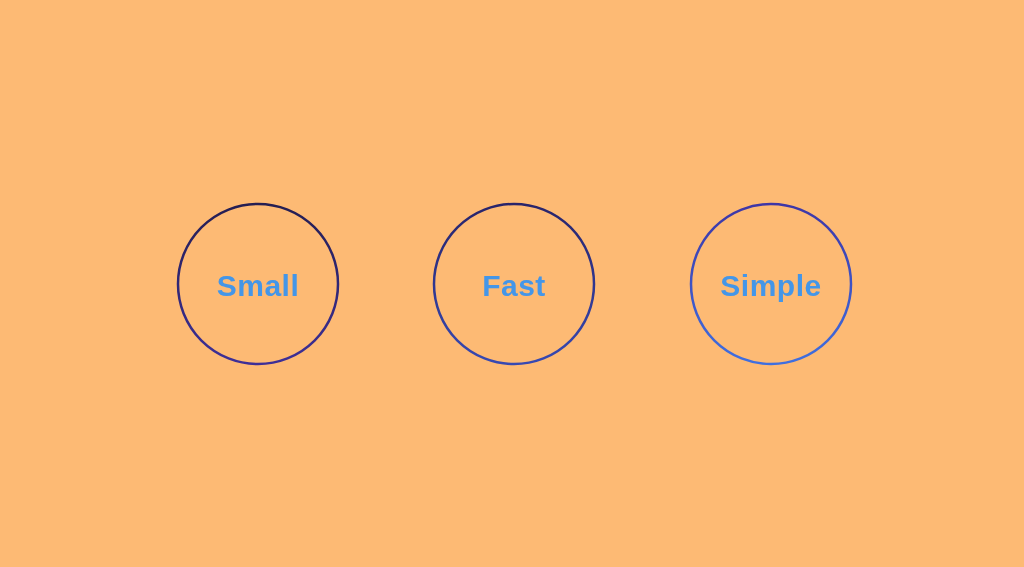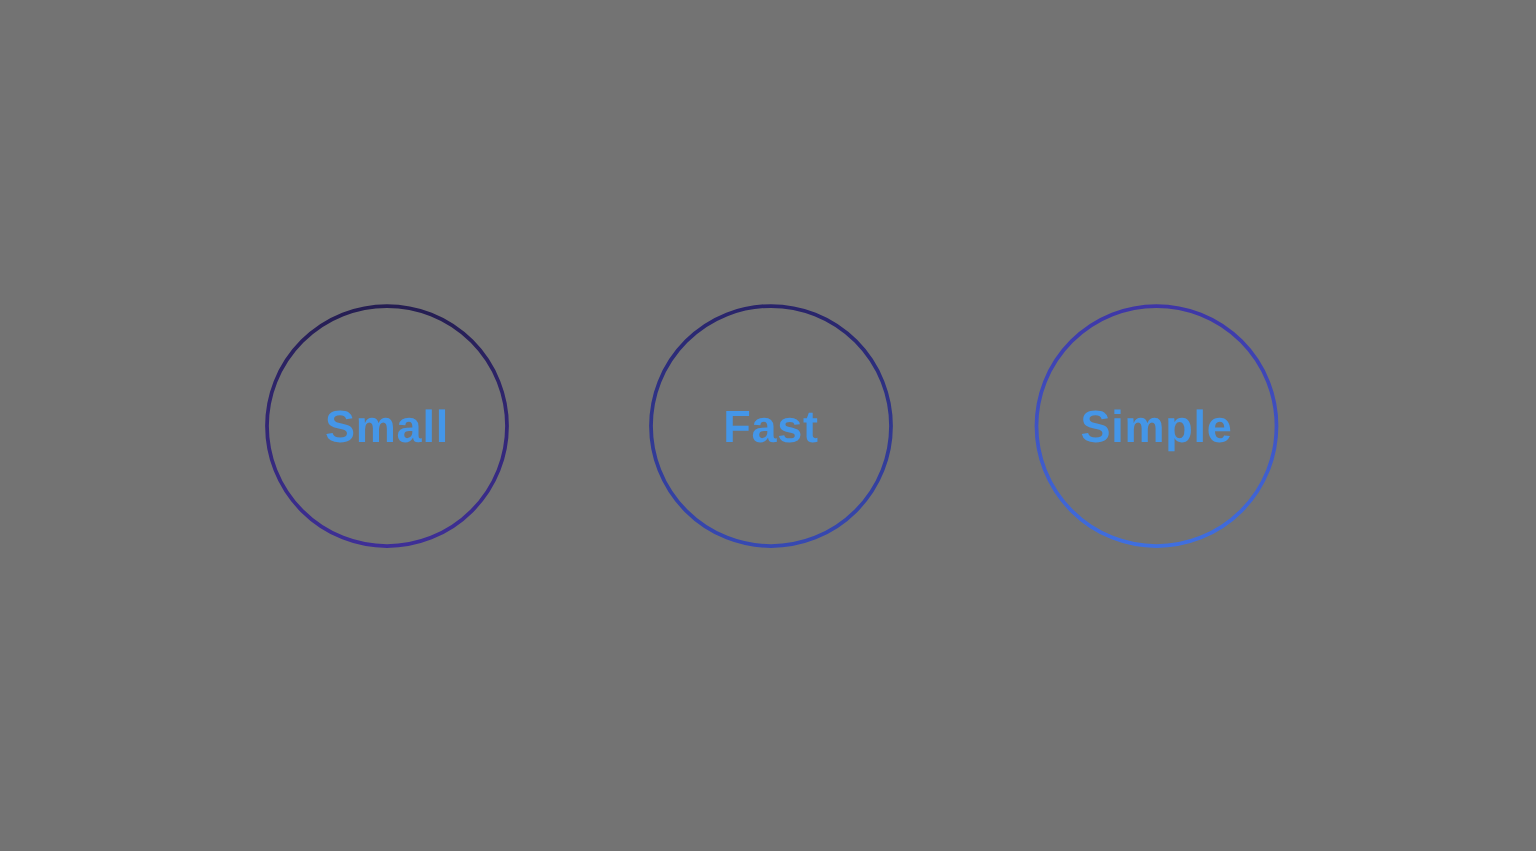--- a/index.html
+++ b/index.html
@@ -4,21 +4,21 @@
 <style>
   html, body {
     margin: 0;
     padding: 0;
     background: #000000;
   }
   .stage {
     position: relative;
     width: 1024px;
     height: 567px;
-    background: #737373;
+    background: #fdba74;
     overflow: hidden;
     font-family: "Liberation Sans", sans-serif;
   }
   svg text {
     font-family: "Liberation Sans", sans-serif;
     font-weight: 700;
     font-size: 30px;
     letter-spacing: 0.5px;
   }
 </style>

